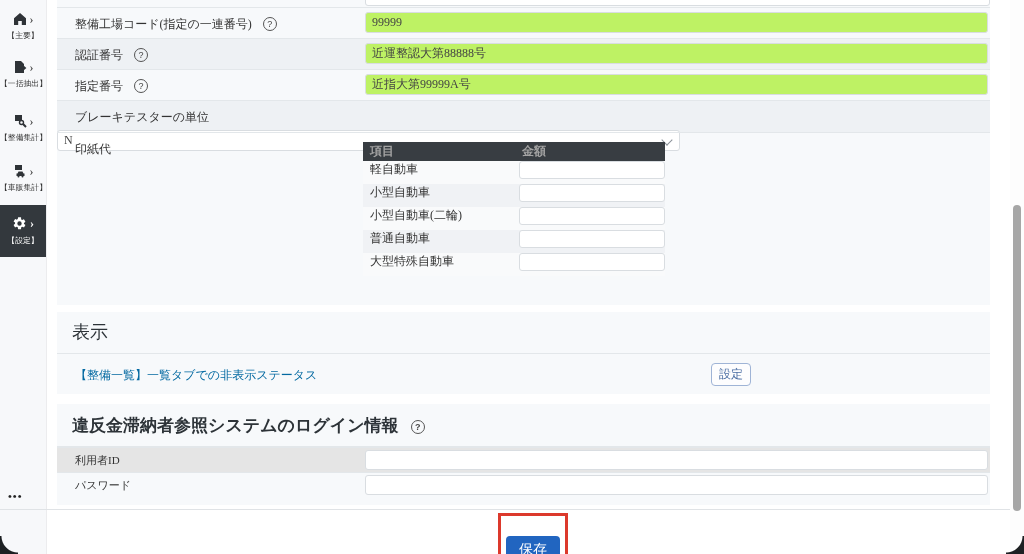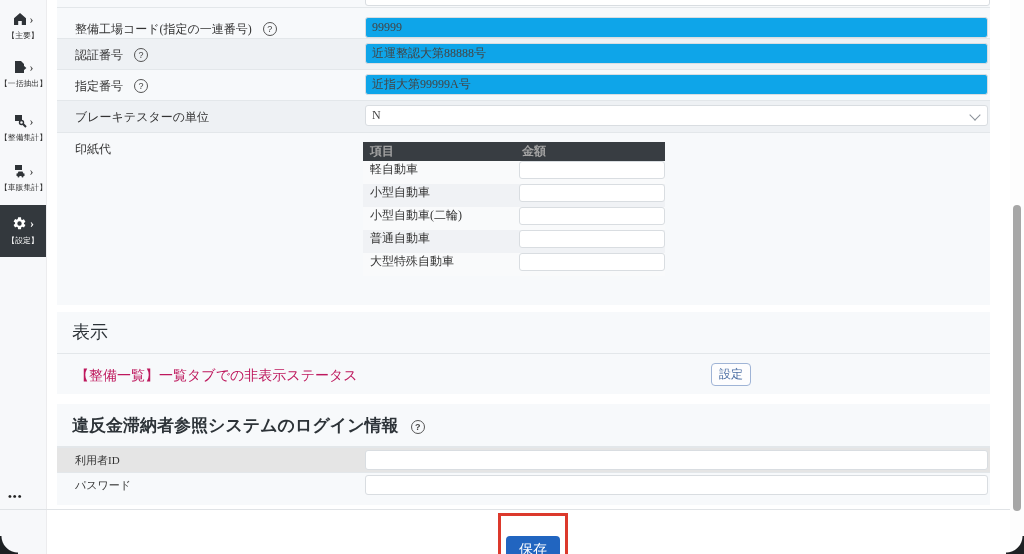--- a/index.html
+++ b/index.html
@@ -24,30 +24,30 @@
   .side-item .lbl{font-size:8.5px;color:#333;margin-top:4px;white-space:nowrap;transform:scale(.92);}
   .side-item.active{background:#33383d;color:#fff;}
   .side-item.active .lbl,.side-item.active .chev{color:#fff;}
   .side-more{position:absolute;left:8px;top:490px;font-size:11px;letter-spacing:1px;color:#222;font-weight:bold;cursor:pointer;}
   
   .sec{position:absolute;left:57px;width:933px;background:#f7f9fb;}
   .sec1{top:0;height:305px;}
   .sec2{top:312px;height:82px;}
   .sec3{top:404px;height:101px;}
   .frow{position:relative;display:flex;border-top:1px solid #e3e7ea;}
-  .frow.first{border-top:none;align-items:flex-end;}
+  .frow.first{border-top:none;}
   .frow.alt{background:#eef1f4;}
   .frow .flabel{width:290px;padding:8px 0 0 18px;font-size:12px;color:#333;white-space:nowrap;}
   .frow .fctrl{flex:1;padding-right:0;}
   .sliver{height:7px;position:relative;overflow:hidden;border-bottom:1px solid #e3e7ea;}
   .sliver .cut-input{position:absolute;left:308px;top:-16px;width:623px;height:20px;
     background:#fff;border:1px solid #d9dde1;border-radius:3px;}
   .txt-input{
     box-sizing:border-box;width:623px;height:21px;margin-top:4px;
-    background:#0ea5e9;border:1px solid #d9dde1;border-radius:3px;
+    background:#bef264;border:1px solid #d9dde1;border-radius:3px;
     font-family:"Liberation Serif","DejaVu Serif",serif;font-size:12px;color:#444;
     padding:0 6px;outline:none;
   }
   .qmark{
     display:inline-block;width:12px;height:12px;border:1px solid #555;border-radius:50%;
     font-size:9px;line-height:12px;text-align:center;color:#444;margin-left:8px;
     font-family:"Liberation Sans","DejaVu Sans",sans-serif;vertical-align:1px;
   }
   
   .fake-select{
@@ -73,21 +73,21 @@
   .stamp-input{
     box-sizing:border-box;width:146px;height:18px;background:#fff;
     border:1px solid #d9dde1;border-radius:3px;outline:none;
     font-family:inherit;font-size:12px;padding:0 5px;
   }
   
   .sec-title{padding:8px 0 0 15px;font-size:18px;color:#2d3338;font-weight:normal;margin:0;}
   .sec-title.bold{font-size:17px;font-weight:bold;padding-top:10px;}
   .sec-divider{border:none;border-top:1px solid #e3e7ea;margin:9px 0 0 0;}
   .disp-row{position:relative;height:44px;}
-  .disp-label{position:absolute;left:18px;top:13px;font-size:14px;color:#be185d;}
+  .disp-label{position:absolute;left:18px;top:13px;font-size:12px;color:#0369a1;}
   .config-btn{
     position:absolute;left:654px;top:9px;background:#fdfdfe;border:1px solid #9fb4d6;
     border-radius:4px;color:#4a6da3;font-size:12px;padding:2px 7px;cursor:pointer;
     font-family:inherit;
   }
   .login-row{display:flex;height:24px;border-top:1px solid #e3e7ea;align-items:center;}
   .login-row.alt{background:#e5e5e5;}
   .login-row .flabel{width:290px;padding:0 0 0 18px;font-size:11px;color:#333;}
   .login-input{
     box-sizing:border-box;width:623px;height:20px;background:#fff;
@@ -214,21 +214,21 @@
   <div class="frow" style="height:30px;">
     <div class="flabel">
       <span>指定番号</span>
       <span class="qmark">?</span>
     </div>
     <div class="fctrl">
       <input class="txt-input" type="text" value="近指大第99999A号" style="">
     </div>
   </div>
 
-  <div class="frow alt" style="height:31px;">
+  <div class="frow alt" style="height:31px;flex-direction:column;">
     <div class="flabel">
       <span>ブレーキテスターの単位</span>
     </div>
     <div class="fctrl">
       <div class="fake-select">
         <span>N</span>
         <span class="caret"></span>
       </div>
     </div>
   </div>

